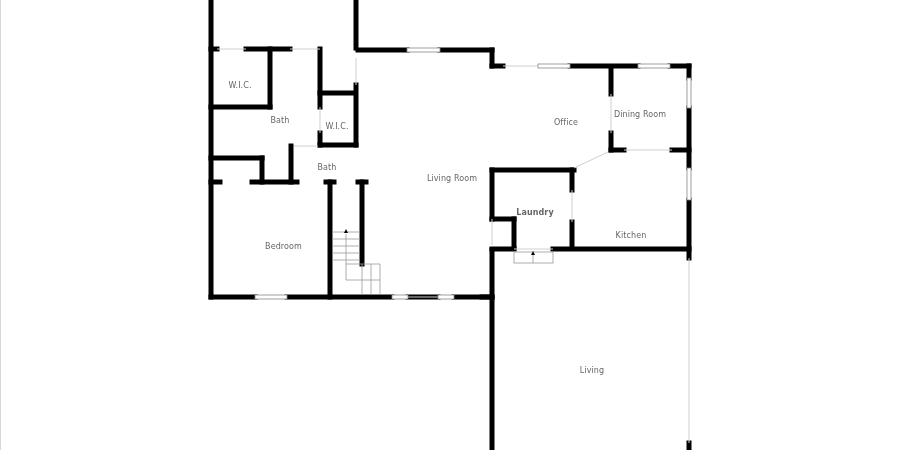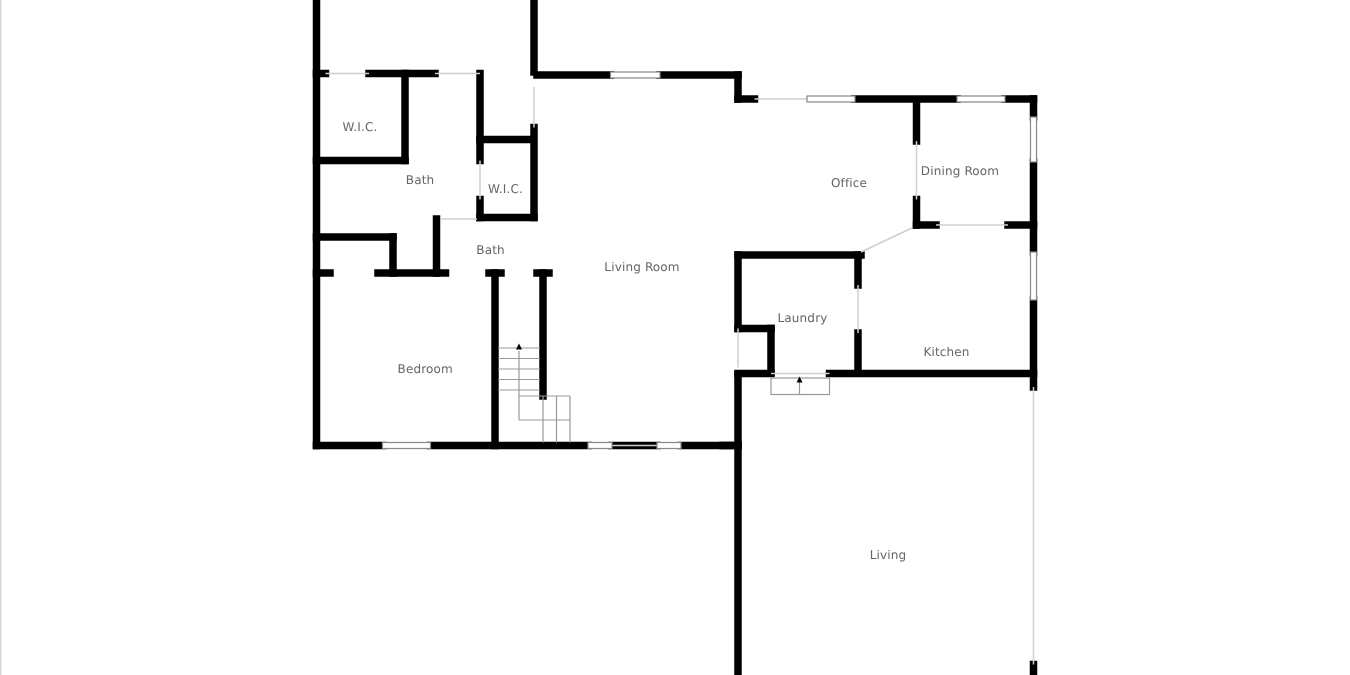--- a/index.html
+++ b/index.html
@@ -123,19 +123,19 @@
     <rect x="514" y="252" width="39" height="11"></rect>
     <line x1="533" y1="254" x2="533" y2="263"></line>
     <polygon points="533,251 531,255 535,255" fill="#000" stroke="none"></polygon>
   </g>
 </svg>
 
 <div class="room-label" style="left:240px;top:85px;">W.I.C.</div>
 <div class="room-label" style="left:280px;top:120px;">Bath</div>
 <div class="room-label" style="left:337px;top:126px;">W.I.C.</div>
 <div class="room-label" style="left:327px;top:167px;">Bath</div>
-<div class="room-label" style="left:404px;top:178px;padding-left:48px;">Living Room</div>
+<div class="room-label" style="left:428px;top:178px;padding-left:48px;">Living Room</div>
 <div class="room-label" style="left:548px;top:122px;padding-left:36px;">Office</div>
 <div class="room-label" style="left:640px;top:114px;">Dining Room</div>
-<div class="room-label" style="left:535px;top:212px;">Laundry</div>
+<div class="room-label" style="left:535px;top:212px;font-weight:bold;">Laundry</div>
 <div class="room-label" style="left:631px;top:206px;margin-top:29px;">Kitchen</div>
 <div class="room-label" style="left:271px;top:246px;padding-left:25px;">Bedroom</div>
 <div class="room-label" style="left:592px;top:370px;">Living</div>
 
 </body></html>

